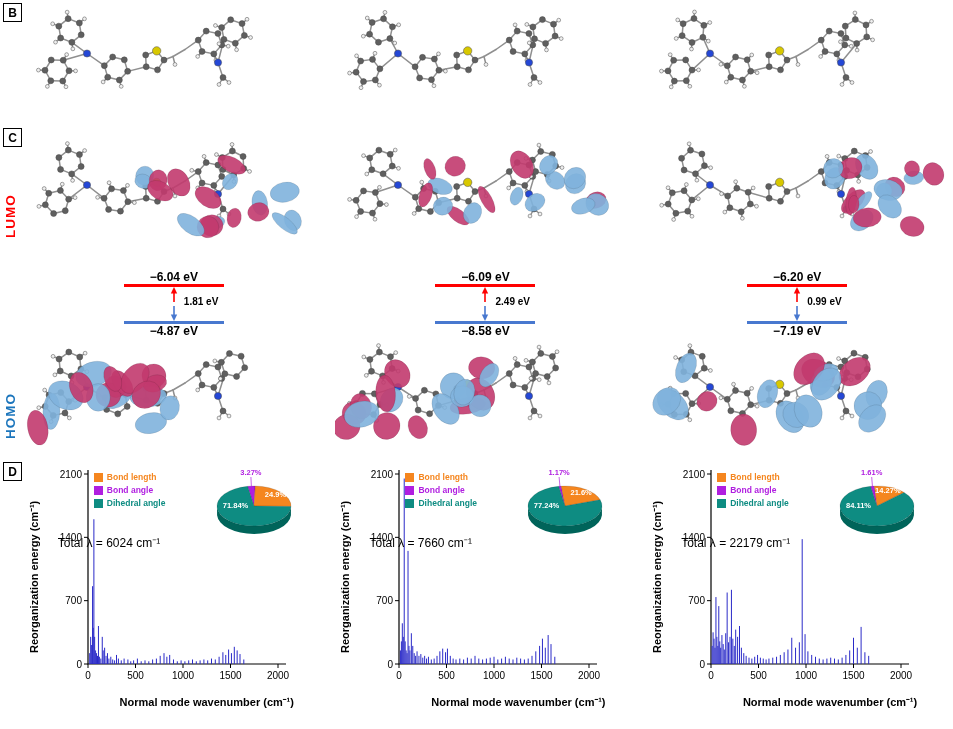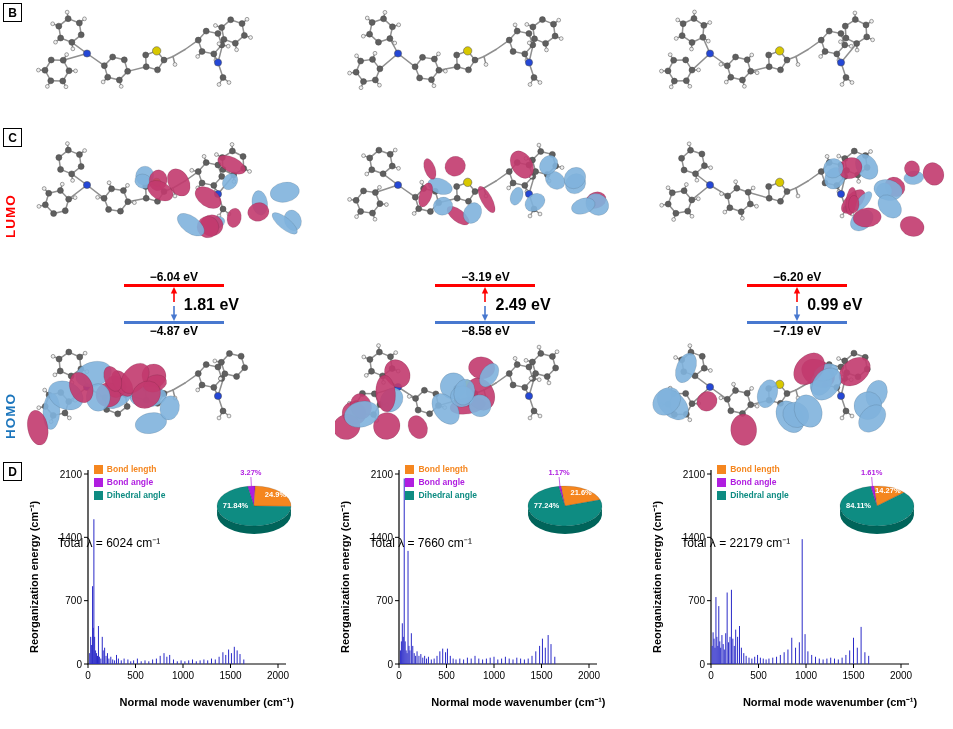--- a/index.html
+++ b/index.html
@@ -15,29 +15,29 @@
   .plabel{position:absolute;width:17px;height:17px;border:1.6px solid #000;display:flex;align-items:center;justify-content:center;
           font-weight:bold;font-size:12px;background:#fff;z-index:5;}
   .side{position:absolute;writing-mode:vertical-rl;transform:rotate(180deg);text-align:center;
         font-weight:bold;font-size:13.5px;letter-spacing:1px;z-index:5;}
   
   .ediag{width:190px;margin:4px auto 0;display:flex;flex-direction:column;align-items:center;}
   .elabel{font-size:12px;color:#000;line-height:14px;height:14px;}
   .eline{width:100px;height:3px;}
   .emid{position:relative;width:100%;height:34px;}
   .earrow{position:absolute;left:50%;transform:translateX(-50%);top:0;}
-  .egap{position:absolute;left:calc(50% + 10px);top:9px;font-size:16px;color:#000;}
+  .egap{position:absolute;left:calc(50% + 10px);top:9px;font-size:10px;color:#000;}
   
   .chart{position:relative;width:300px;height:260px;margin:0 auto;}
   .ylab{position:absolute;left:2px;top:0;height:226px;writing-mode:vertical-rl;transform:rotate(180deg);
         text-align:center;font-weight:bold;font-size:11px;white-space:nowrap;}
   .plot{position:absolute;left:28px;top:2px;}
   .plot text,.pie text{font-family:"Liberation Sans",sans-serif;}
   .xlab{position:absolute;left:30px;width:240px;top:230px;text-align:right;font-weight:bold;font-size:11px;}
-  .legend{position:absolute;left:70px;top:0;z-index:3;}
+  .legend{position:absolute;left:70px;top:8px;z-index:3;}
   .lrow{display:flex;align-items:center;gap:4px;margin-bottom:3px;}
   .sw{width:9px;height:9px;display:inline-block;}
   .lt{font-size:8.5px;font-weight:bold;white-space:nowrap;}
   .total{position:absolute;left:34px;top:70px;font-size:12px;color:#000;white-space:nowrap;z-index:3;}
   .pie{position:absolute;left:158px;top:2px;z-index:2;}
 </style>
 </head>
 <body>
 
 <div class="fig">
@@ -974,21 +974,21 @@
               <polygon points="5,34 1.8,27.5 8.2,27.5" fill="#4878cf"></polygon>
           </svg>
           <span class="egap">1.81 eV</span>
         </div>
         <div class="eline" style="background: rgb(72, 120, 207);"></div>
         <div class="elabel">−4.87 eV</div>
       </div>
     </div>
     <div class="cell">
       <div class="ediag">
-        <div class="elabel">−3.19 eV</div>
+        <div class="elabel">−6.09 eV</div>
         <div class="eline" style="background: rgb(255, 0, 0);"></div>
         <div class="emid">
           <svg class="earrow" width="10" height="34" viewBox="0 0 10 34">
             <line x1="5" y1="15" x2="5" y2="5" stroke="#ff0000" stroke-width="1.6"></line>
               <polygon points="5,0 1.8,6.5 8.2,6.5" fill="#ff0000"></polygon>
             <line x1="5" y1="19" x2="5" y2="29" stroke="#4878cf" stroke-width="1.6"></line>
               <polygon points="5,34 1.8,27.5 8.2,27.5" fill="#4878cf"></polygon>
           </svg>
           <span class="egap">2.49 eV</span>
         </div>

